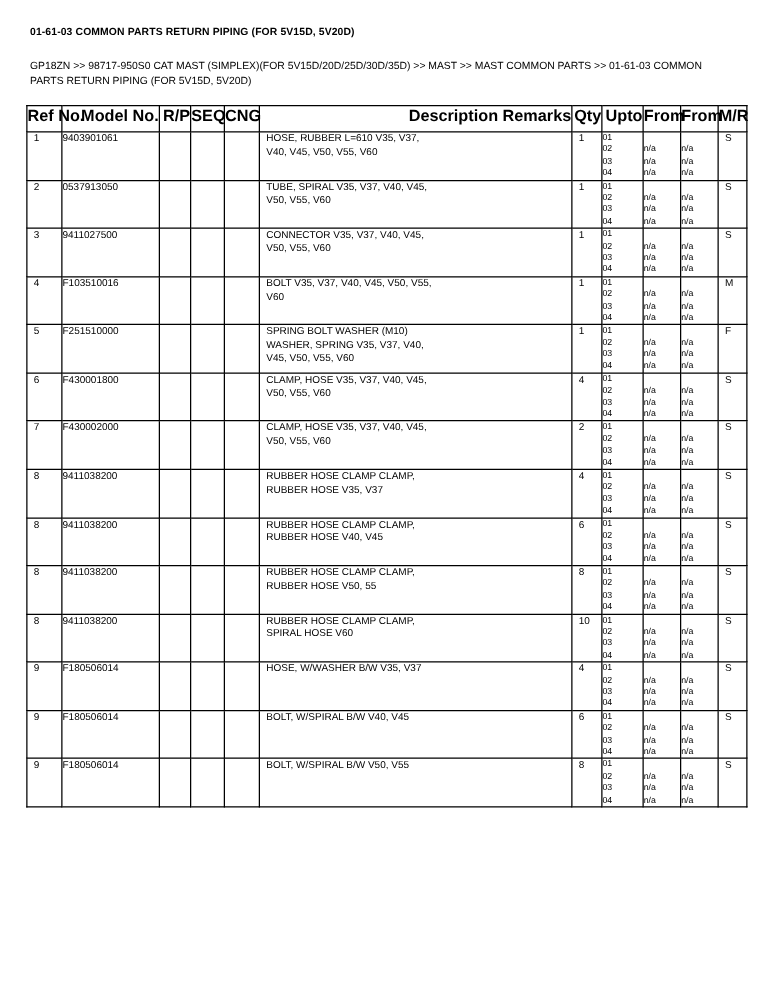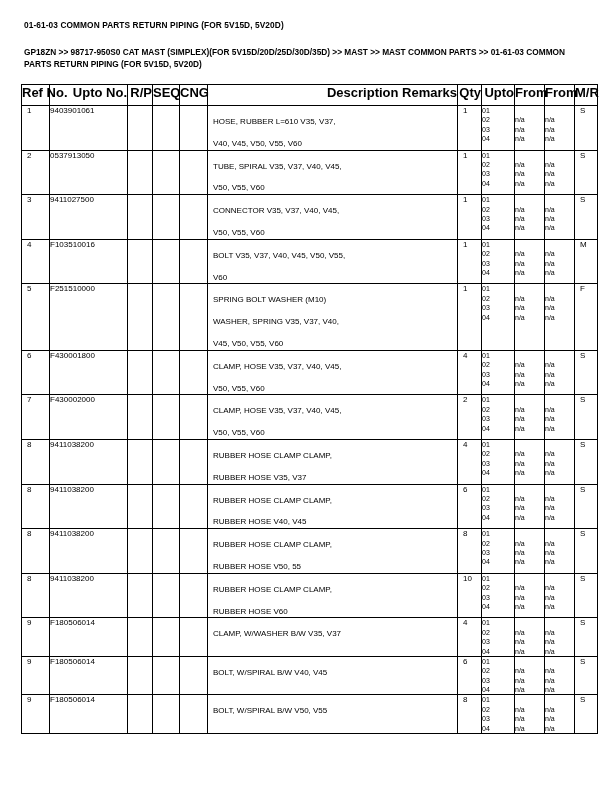--- a/index.html
+++ b/index.html
@@ -23,21 +23,21 @@
     position: relative;
   }
   .doc-title {
     font-size: 8.3px;
     font-weight: bold;
     margin: 4px 0 0 6px;
     letter-spacing: 0.1px;
   }
   .breadcrumb {
     font-size: 8.3px;
-    font-weight: bold;
+    font-weight: normal;
     margin: 16px 0 0 6px;
     line-height: 1.45;
     width: 560px;
   }
   table.parts {
     border-collapse: collapse;
     width: 576px;
     margin: 14px 0 0 3px;
     table-layout: fixed;
   }
@@ -91,21 +91,21 @@
   }
   .model-cell div, .from-cell div, .upto-cell div {
     height: 9.4px;
   }
   .from-cell, .upto-cell {
     text-align: left;
   }
   .from-cell div:first-child, .upto-cell div:first-child {
     visibility: hidden;
   }
-  .desc-line { display: block; margin-top: 11px; }
+  .desc-line { display: block; }
 </style>
 </head>
 <body>
 
 <div class="page">
 
   <div class="doc-title">01-61-03 COMMON PARTS RETURN PIPING (FOR 5V15D, 5V20D)</div>
 
   <div class="breadcrumb">GP18ZN &gt;&gt; 98717-950S0 CAT MAST (SIMPLEX)(FOR 5V15D/20D/25D/30D/35D) &gt;&gt; MAST &gt;&gt; MAST COMMON PARTS &gt;&gt; 01-61-03 COMMON PARTS RETURN PIPING (FOR 5V15D, 5V20D)</div>
 
@@ -119,21 +119,21 @@
       <col class="c-desc">
         <col class="c-qty">
         <col class="c-model">
         <col class="c-from">
         <col class="c-upto">
         <col class="c-mr">
     </colgroup>
     <thead>
       <tr>
         <th>Ref No.</th>
-        <th>Upto No.</th>
+        <th>Model No.</th>
         <th>R/P</th>
         <th>SEQ</th>
         <th>CNG</th>
         <th>Description Remarks</th>
         <th>Qty</th>
         <th>Upto</th>
         <th>From</th>
         <th>From</th>
         <th>M/R</th>
       </tr>
@@ -451,21 +451,21 @@
           <td class="mr">S</td>
         </tr>
         <tr>
           <td class="ref">8</td>
           <td class="part">9411038200</td>
           <td class="rp"></td>
           <td class="seq"></td>
           <td class="cng"></td>
           <td class="desc">
             <span class="desc-line">RUBBER HOSE CLAMP CLAMP,</span>
-            <span class="desc-line">RUBBER HOSE V60</span>
+            <span class="desc-line">SPIRAL HOSE V60</span>
           </td>
           <td class="qty">10</td>
           <td class="model-cell">
             <div>01</div>
             <div>02</div>
             <div>03</div>
             <div>04</div>
           </td>
           <td class="from-cell">
             <div>&nbsp;</div>
@@ -481,21 +481,21 @@
           </td>
           <td class="mr">S</td>
         </tr>
         <tr>
           <td class="ref">9</td>
           <td class="part">F180506014</td>
           <td class="rp"></td>
           <td class="seq"></td>
           <td class="cng"></td>
           <td class="desc">
-            <span class="desc-line">CLAMP, W/WASHER B/W V35, V37</span>
+            <span class="desc-line">HOSE, W/WASHER B/W V35, V37</span>
           </td>
           <td class="qty">4</td>
           <td class="model-cell">
             <div>01</div>
             <div>02</div>
             <div>03</div>
             <div>04</div>
           </td>
           <td class="from-cell">
             <div>&nbsp;</div>

